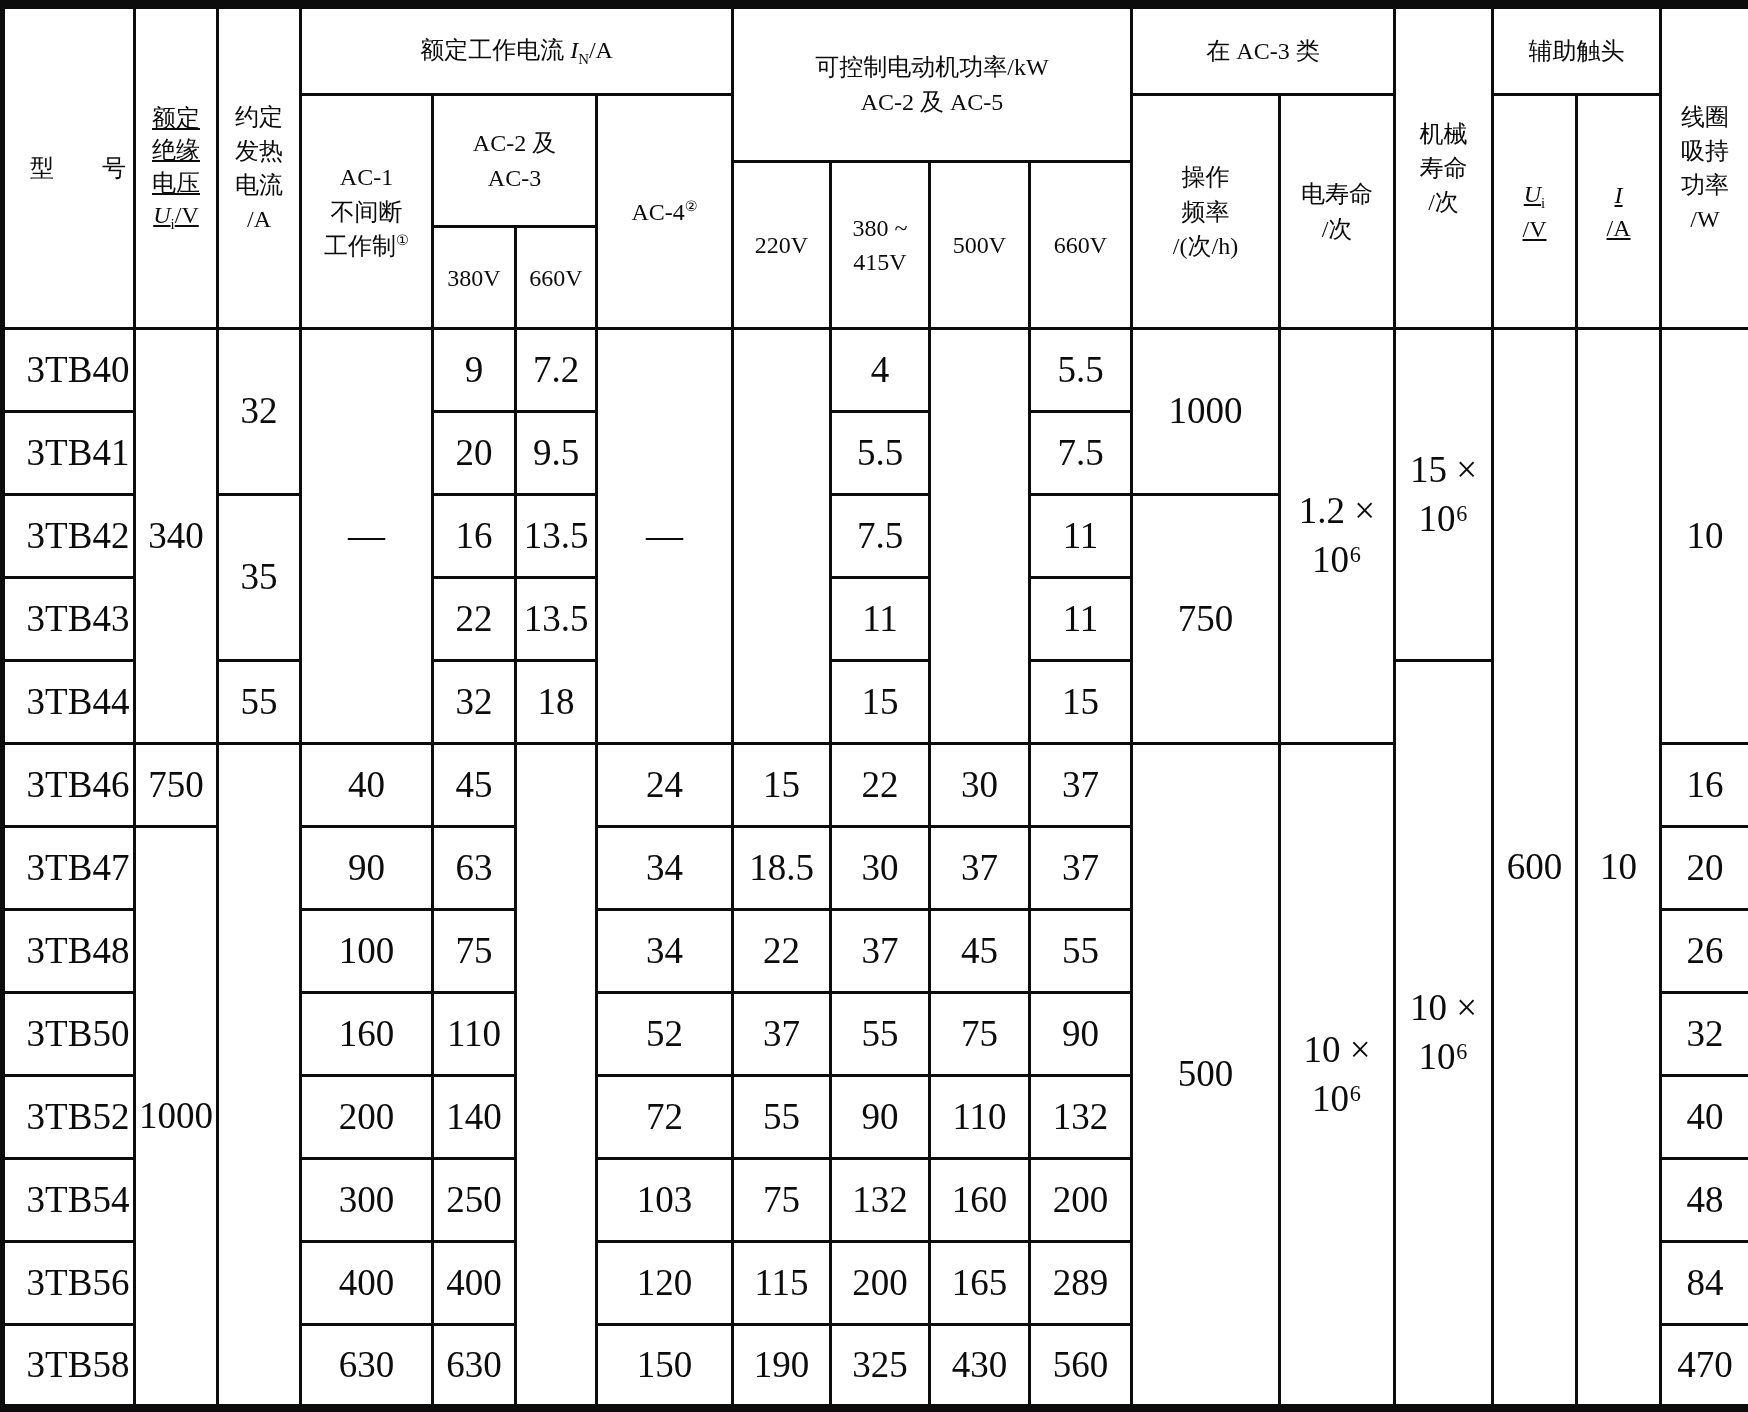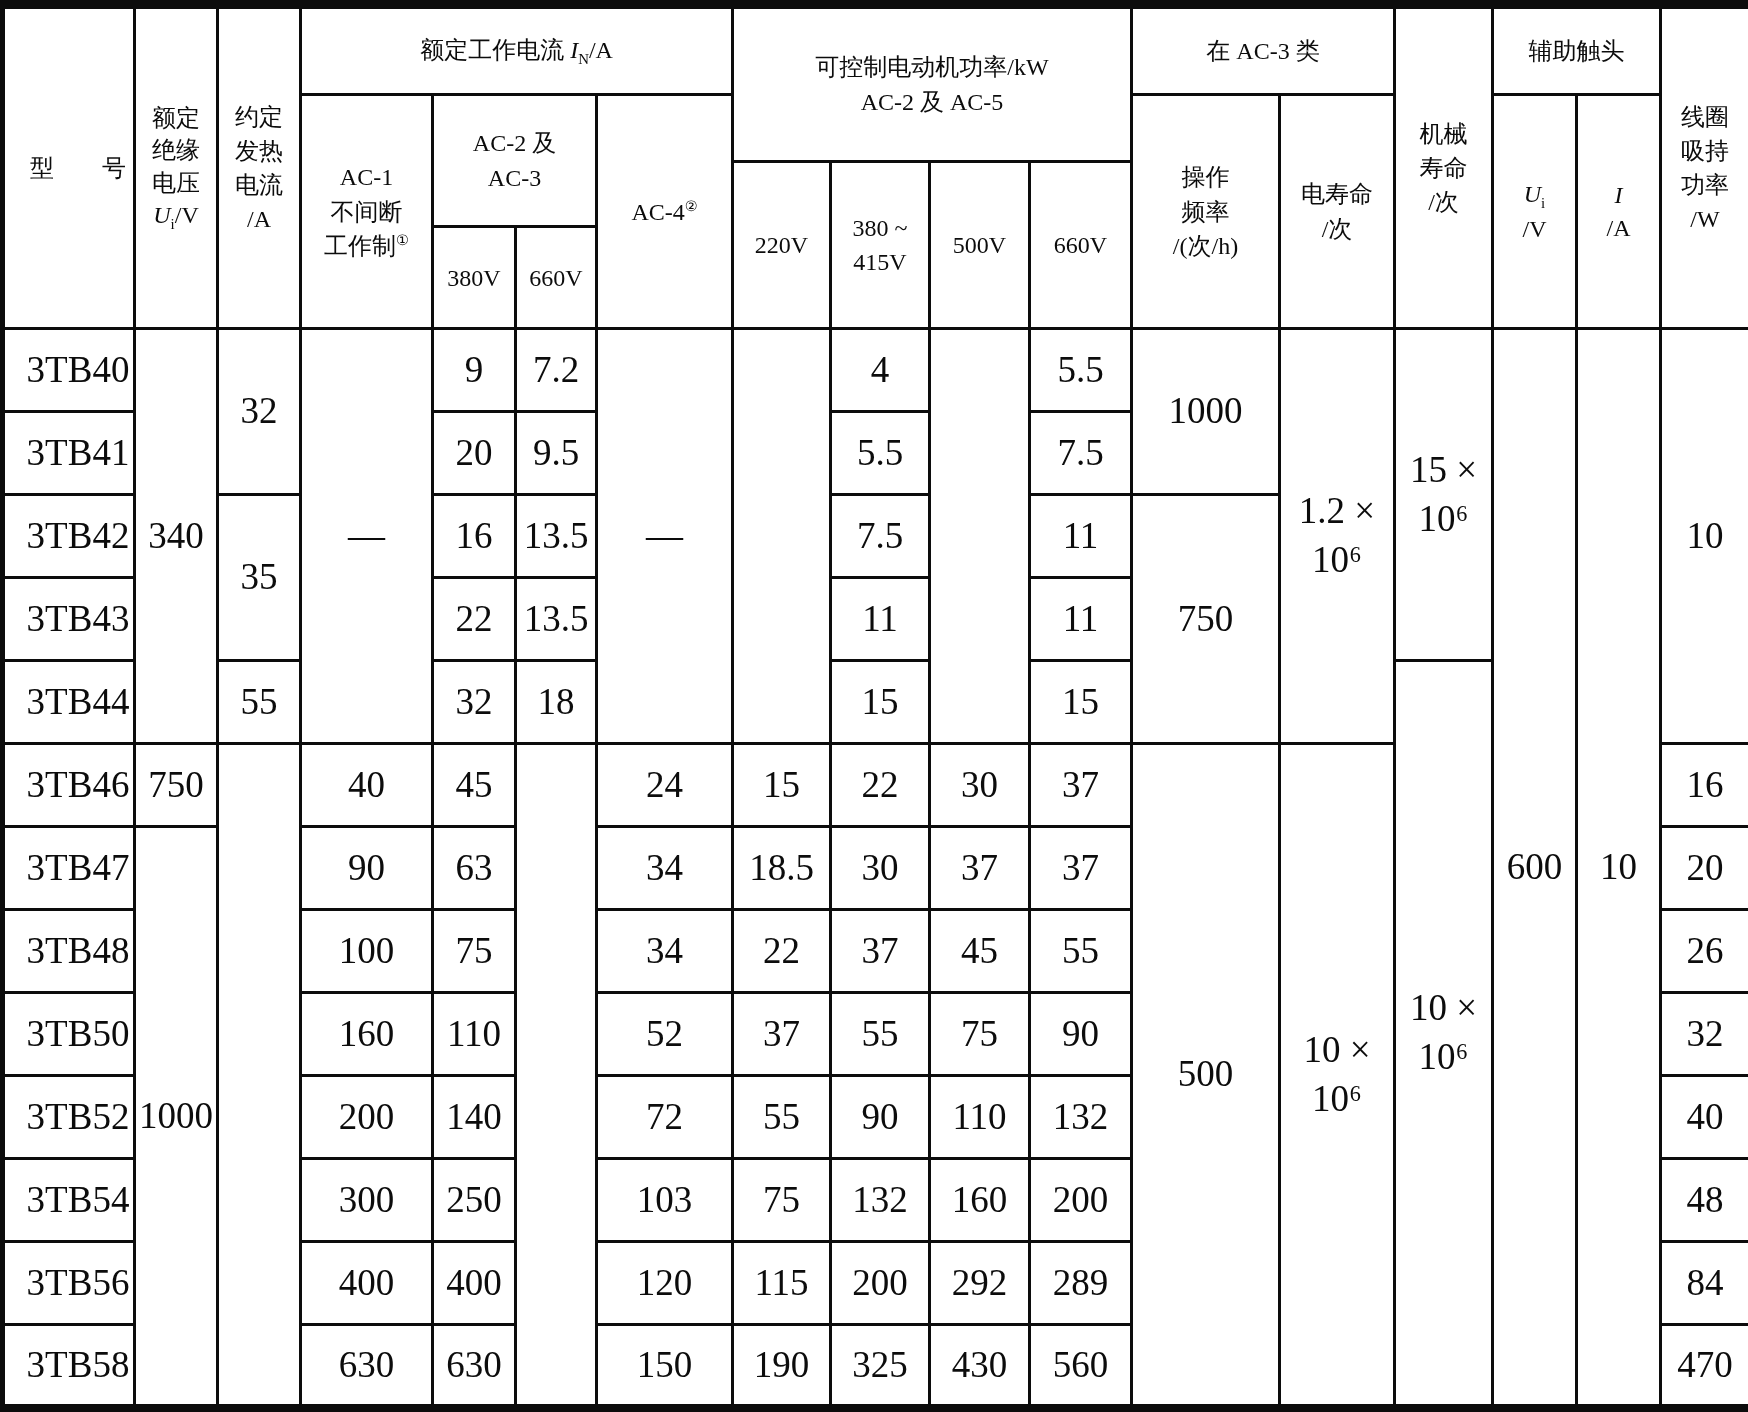--- a/index.html
+++ b/index.html
@@ -11,21 +11,21 @@
   th,td{border:3px solid #0c0c0c;padding:0;vertical-align:middle;text-align:center;
         font-weight:normal;overflow:hidden;}
   th{font-size:24px;line-height:1.42;}
   td{font-size:37px;line-height:1.32;}
   .pre{white-space:pre-line;}
   .m{text-align:center;padding-left:18px;}
   i.sym{font-style:italic;}
   sub{font-size:0.62em;}
   sup{font-size:0.62em;}
   sup.circ{font-size:0.60em;vertical-align:super;}
-  .fx div{line-height:1.35;}
+  .fx div{line-height:1.35;text-decoration:underline;}
 </style>
 </head>
 <body>
 
 <table class="spec">
   <colgroup>
     <col style="width:132px">
       <col style="width:83px">
       <col style="width:83px">
     <col style="width:132px">
@@ -246,21 +246,21 @@
     <td>200</td>
     <td>48</td>
   </tr>
   <tr style="height:83px">
     <td class="m">3TB56</td>
     <td>400</td>
     <td>400</td>
     <td>120</td>
     <td>115</td>
     <td>200</td>
-    <td>292</td>
+    <td>165</td>
     <td>289</td>
     <td>84</td>
   </tr>
   <tr style="height:83px">
     <td class="m">3TB58</td>
     <td>630</td>
     <td>630</td>
     <td>150</td>
     <td>190</td>
     <td>325</td>

